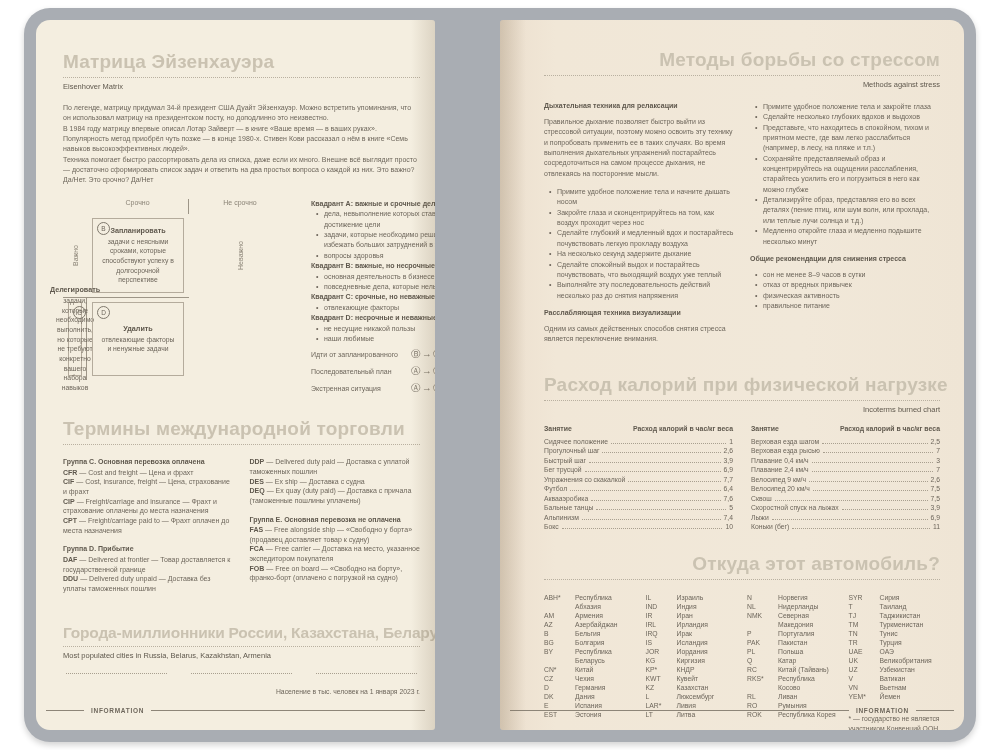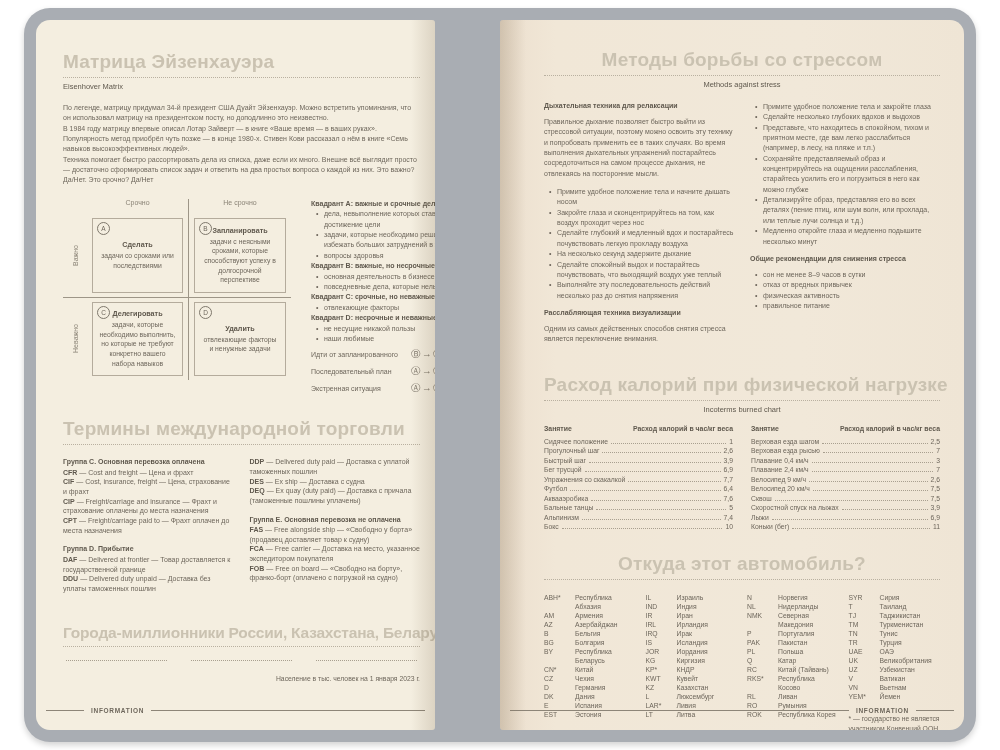--- a/index.html
+++ b/index.html
@@ -36,21 +36,21 @@
   }
   .content{position:relative;height:100%;box-sizing:border-box;}
   .page-left .content{padding:32px 15px 0 27px;}
   .page-right .content{padding:30px 24px 0 44px;}
 
   
   .sec-title{font-weight:bold;font-size:19px;line-height:1.1;color:#cac2b1;letter-spacing:.2px;margin:0;white-space:nowrap;}
   .sec-title--sm{font-size:15.5px;letter-spacing:-.2px;}
   .sec-rule{border-bottom:1px dotted #b9b0a0;margin:4px 0 4px;}
   .sec-sub{font-size:7.5px;font-weight:normal;color:#5f584d;}
-  .ta-r{text-align:center;}
+  .ta-r{text-align:right;}
 
   
   p{margin:0;}
   .body-text{font-size:7px;line-height:1.48;}
   ul{margin:0;padding:0;list-style:none;}
   .blt li{position:relative;padding-left:13px;font-size:7px;line-height:1.48;}
   .blt li::before{content:"•";position:absolute;left:5px;}
 
   
   .matrix-flex{display:flex;margin-top:13px;}
@@ -142,27 +142,20 @@
         </div>
 
       <div class="matrix-flex">
         <div class="matrix">
           <div></div>
           <div class="m-colh bR">Срочно</div>
           <div class="m-colh">Не срочно</div>
           <div class="m-rowh bB">
               <span>Важно</span>
             </div>
-          <div class="m-cell bR bB">
-            <div class="qbox">
-              <span class="qbadge">A</span>
-              <div class="qtitle">Сделать</div>
-              <div class="qdesc">задачи со сроками или последствиями</div>
-            </div>
-          </div>
           <div class="m-cell bB">
             <div class="qbox">
               <span class="qbadge">B</span>
               <div class="qtitle">Запланировать</div>
               <div class="qdesc">задачи с неясными сроками, которые способствуют успеху в долгосрочной перспективе</div>
             </div>
           </div>
           <div class="m-rowh">
               <span>Неважно</span>
             </div>
@@ -273,20 +266,21 @@
                 </div>
               </div>
             </div>
           </div>
         </div>
     </section>
 
     <section class="sec-gap">
       <h1 class="sec-title sec-title--sm">Города-миллионники России, Казахстана, Беларуси, Армении</h1>
       <div class="sec-rule"></div>
+      <div class="sec-sub">Most populated cities in Russia, Belarus, Kazakhstan, Armenia</div>
       <div class="city-cols">
           <div class="dot-col">
             <div class="dot-row">
               <span></span>
               <span class="leader"></span>
               <span></span>
             </div>
           </div>
           <div class="dot-col">
             <div class="dot-row">

